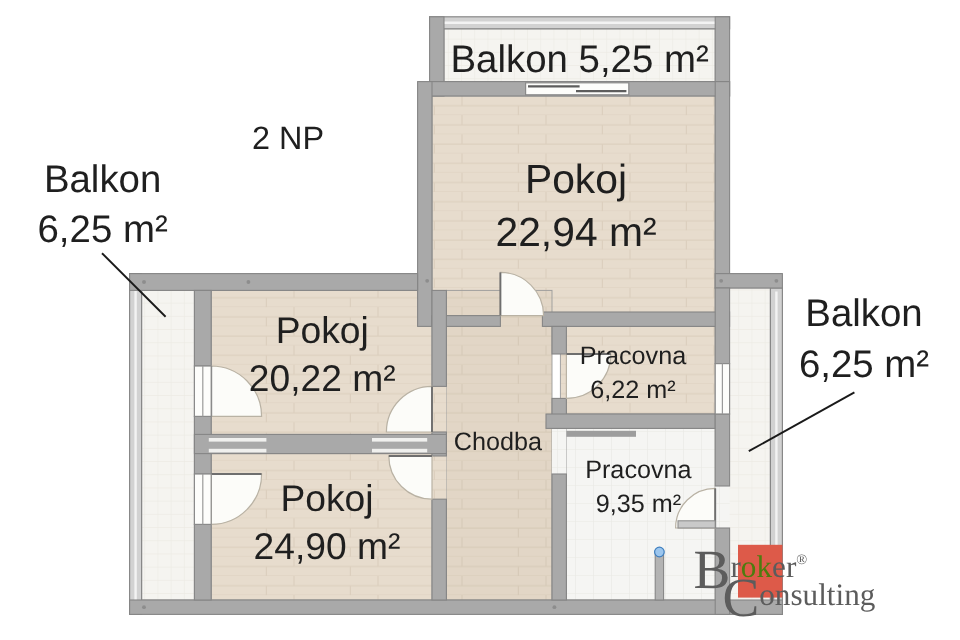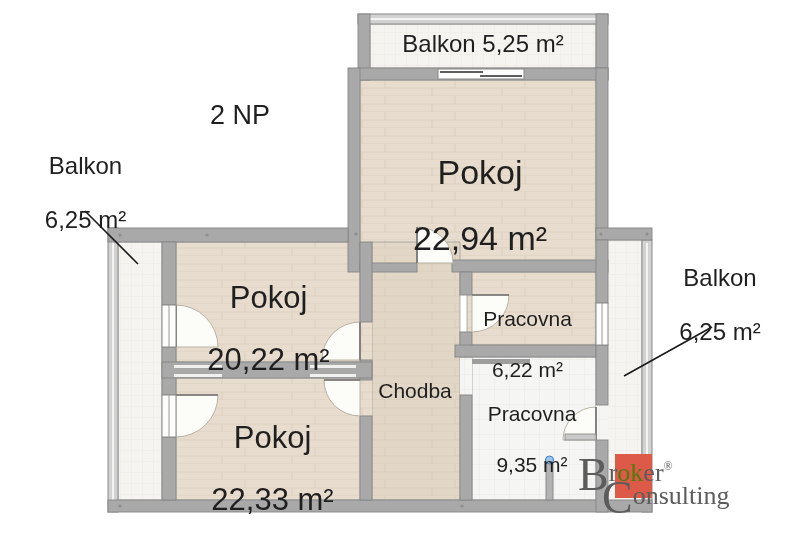--- a/index.html
+++ b/index.html
@@ -1,22 +1,22 @@
 <!DOCTYPE html>
 <html><head>
 <meta charset="utf-8">
 <style>
   html,body{margin:0;padding:0;background:#ffffff;width:800px;height:533px;overflow:hidden;}
   #stage{position:relative;width:800px;height:533px;background:#ffffff;
          font-family:"Liberation Sans", sans-serif;color:#1f1f1f;}
   #plan-svg{position:absolute;left:0;top:0;}
   .lbl{position:absolute;text-align:center;line-height:1.18;white-space:nowrap;}
-  .lbl .ln{display:block;margin-top:22px;}
+  .lbl .ln{display:block;}
   .fs-title{font-size:27px;}
-  .fs-balkon{font-size:24px;line-height:1.32;}
+  .fs-balkon{font-size:32px;line-height:1.32;}
   .fs-big{font-size:34px;line-height:1.3;}
   .fs-mid{font-size:31px;line-height:1.3;}
   .fs-small{font-size:21px;line-height:1.38;}
   
   #logo{position:absolute;left:578px;top:448px;width:215px;height:80px;
         font-family:"Liberation Serif", serif;color:#5c5c5c;}
   #logo .sq{position:absolute;left:37px;top:6px;width:37px;height:44px;background:#dd5a49;}
   #logo .l1{position:absolute;left:0;top:10px;font-size:26px;}
   #logo .l2{position:absolute;left:24px;top:33px;font-size:26px;text-align:center;}
   #logo .lg{font-size:46px;line-height:26px;vertical-align:-9px;}
@@ -186,21 +186,21 @@
     <span class="ln">22,94 m²</span>
   </div>
 
   <div class="lbl fs-mid" style="left:176px;top:256px;width:185px;">
     <span class="ln">Pokoj</span>
     <span class="ln">20,22 m²</span>
   </div>
 
   <div class="lbl fs-mid" style="left:180px;top:396px;width:185px;">
     <span class="ln">Pokoj</span>
-    <span class="ln">22,33 m²</span>
+    <span class="ln">24,90 m²</span>
   </div>
 
   <div class="lbl fs-small" style="left:455px;top:283px;width:145px;">
     <span class="ln">Pracovna</span>
     <span class="ln">6,22 m²</span>
   </div>
 
   <div class="lbl fs-small" style="left:360px;top:355px;width:110px;">
     <span class="ln">Chodba</span>
   </div>

